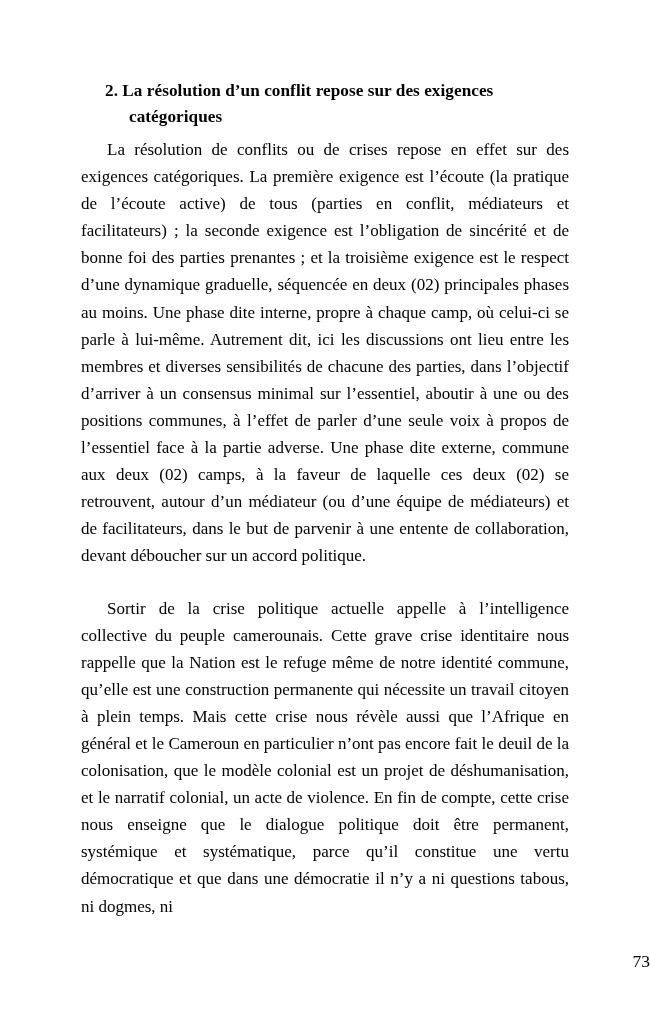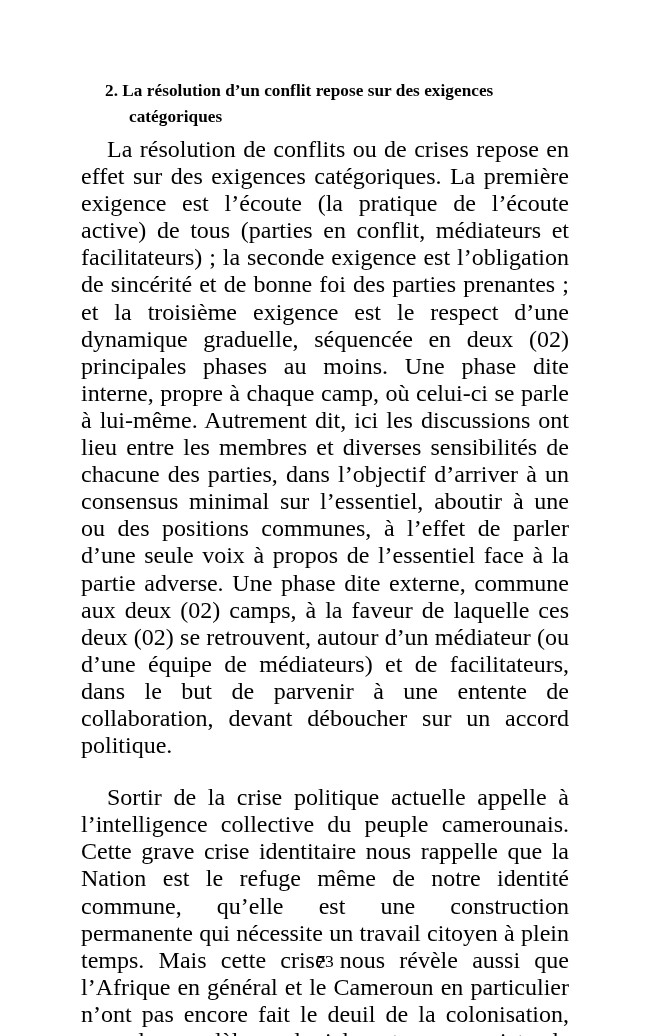--- a/index.html
+++ b/index.html
@@ -37,39 +37,39 @@
     text-indent: -24px;
     width: 430px;
     margin-left: 24px;
     letter-spacing: 0.05px;
   }
   .section-heading .num {
     font-weight: bold;
   }
   
   .body-par {
-    font-size: 24px;
+    font-size: 17px;
     line-height: 27.1px;
     text-align: justify;
     text-justify: inter-word;
     margin: 0;
     text-indent: 26px;
     hyphens: none;
     -webkit-hyphens: none;
   }
   .body-par + .body-par {
     margin-top: 25px;
   }
   
   .folio {
     position: absolute;
     left: 0;
     right: 0;
     top: 950px;
-    text-align: center;
+    text-align: right;
     font-size: 17.5px;
     line-height: 22px;
   }
 </style>
 </head>
 <body>
 
 <div class="page">
 
   <div class="content">

